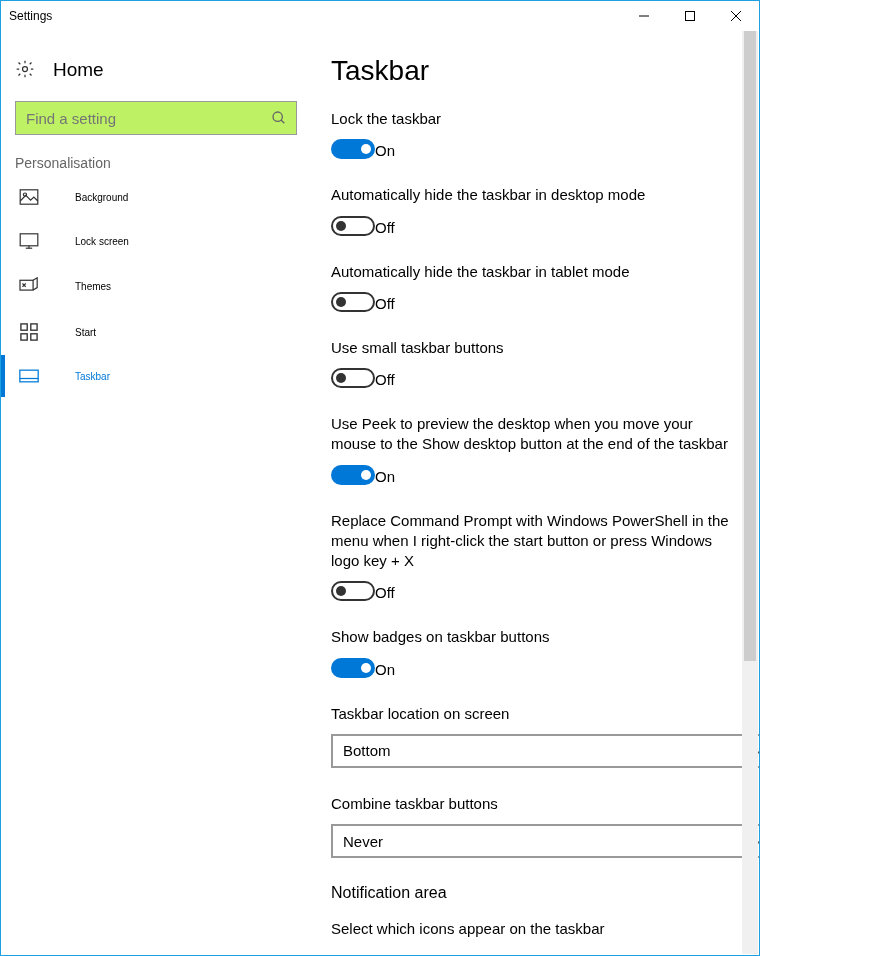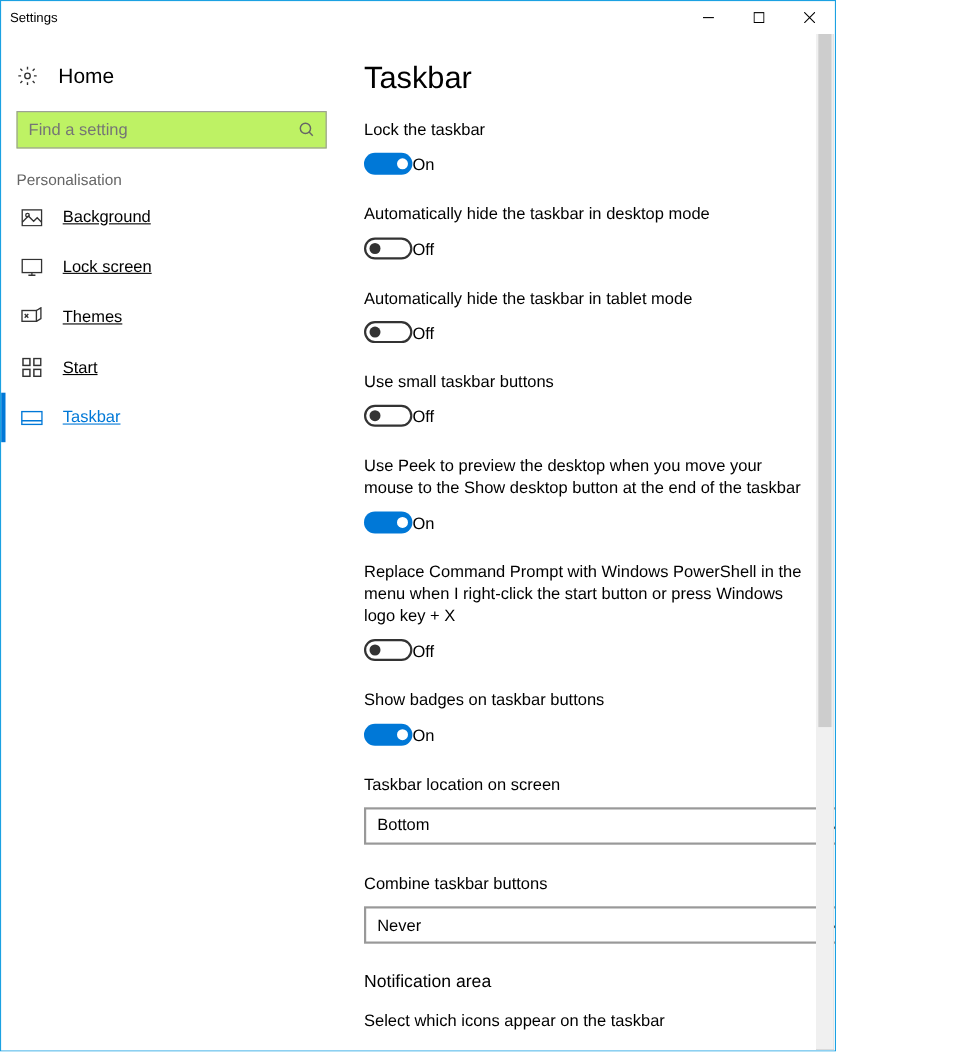--- a/index.html
+++ b/index.html
@@ -34,23 +34,23 @@
   }
   .search-wrap .rel { position: relative; }
   .search-icon {
     position: absolute; right: 10px; top: 50%; transform: translateY(-50%);
     color: #666;
   }
   .category-label {
     padding: 8px 14px 4px; color: #666; font-size: 14px;
   }
   .nav-item {
-    display: flex; align-items: center; gap: 18px;
-    padding: 14px 14px 14px 14px; cursor: pointer; font-size: 15px;
-    border-left: 4px solid transparent; position: relative; text-decoration: underline;
+    display: flex; align-items: center; gap: 36px;
+    padding: 14px 14px 14px 14px; cursor: pointer; font-size: 10px;
+    border-left: 4px solid transparent; position: relative;
   }
   .nav-item.active { color: #0078d7; border-left: 4px solid #0078d7; }
   .nav-item .icon { width: 20px; display: flex; justify-content: center; }
   .content {
     flex: 1; padding: 24px 28px 24px 20px; overflow-y: auto;
   }
   .content h1 { font-weight: 300; font-size: 28px; margin-bottom: 22px; }
   .setting { margin-bottom: 26px; }
   .setting .label { font-size: 15px; margin-bottom: 10px; line-height: 1.35; max-width: 460px; }
   .toggle-row { display: flex; align-items: flex-end; }

